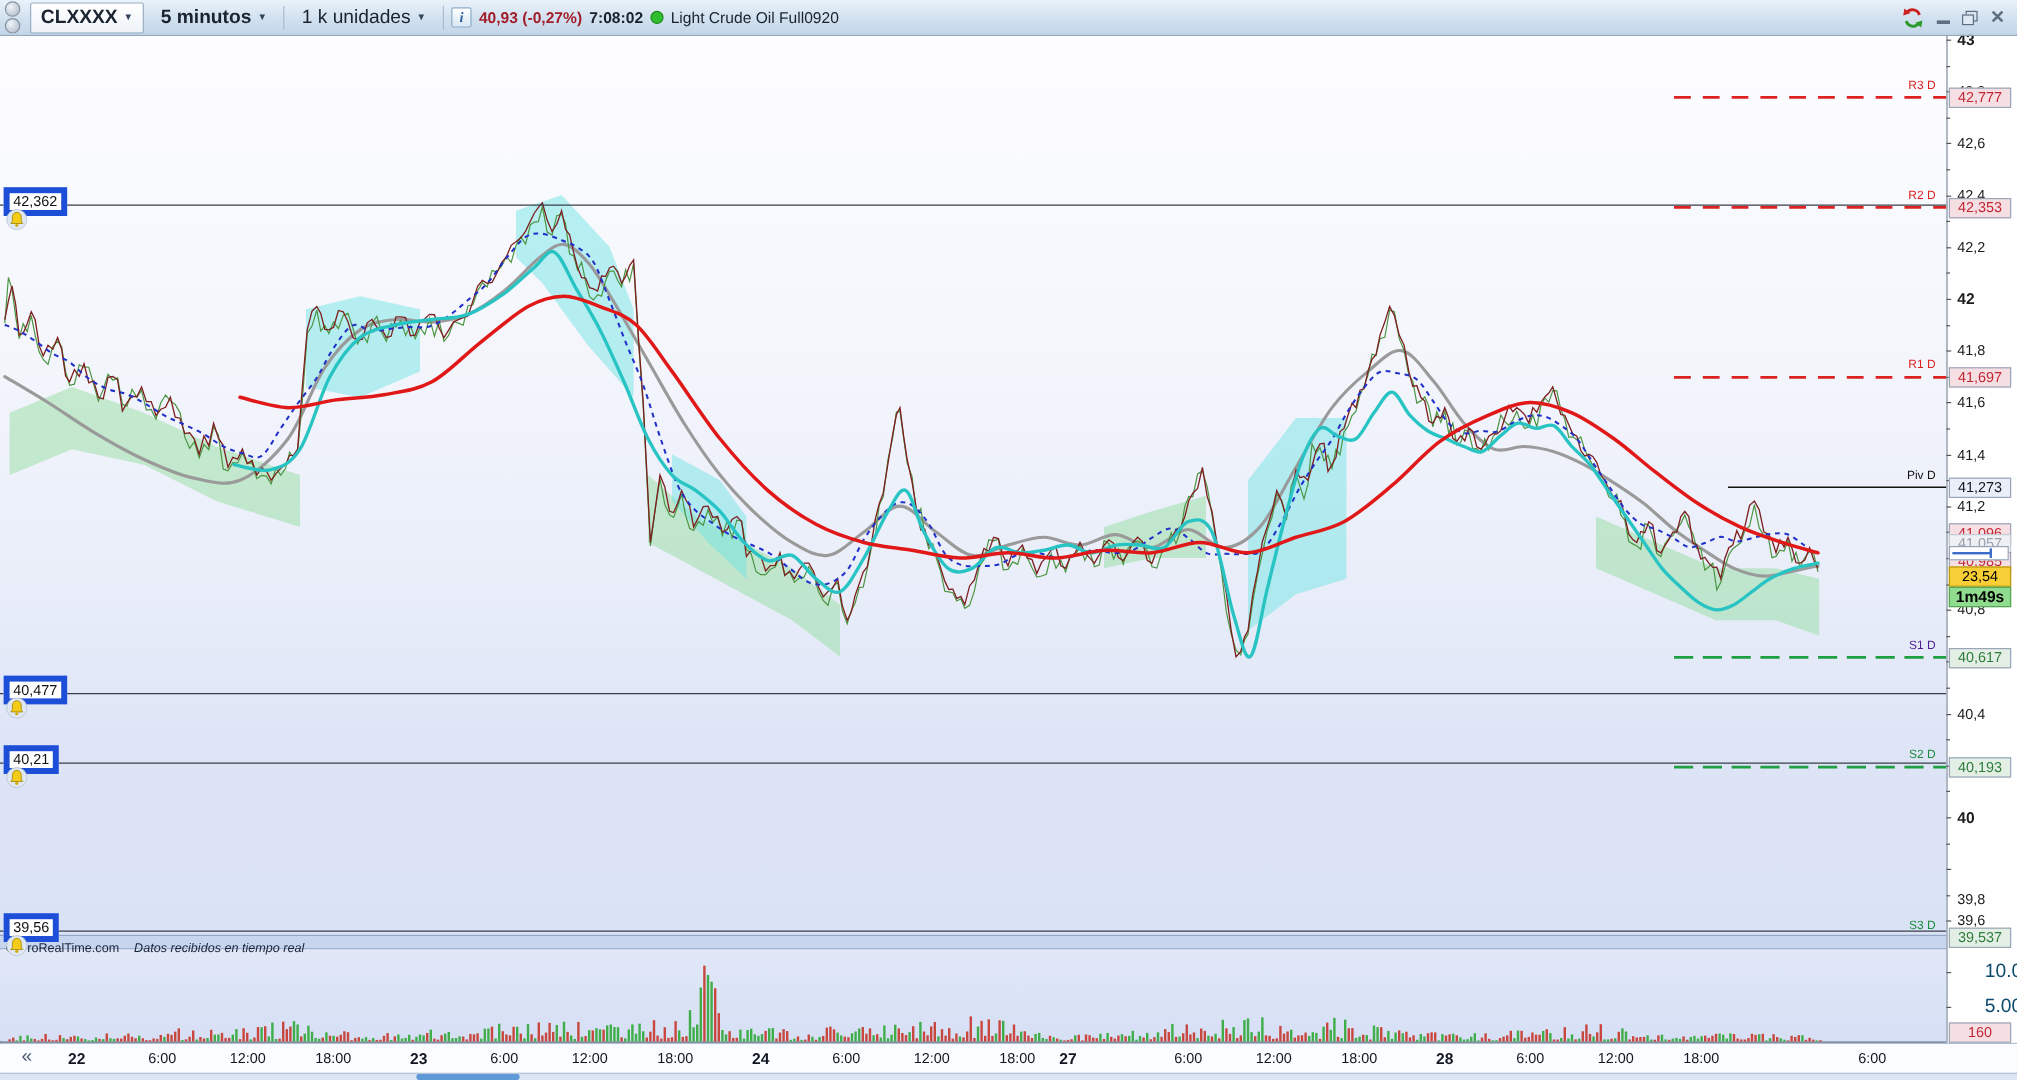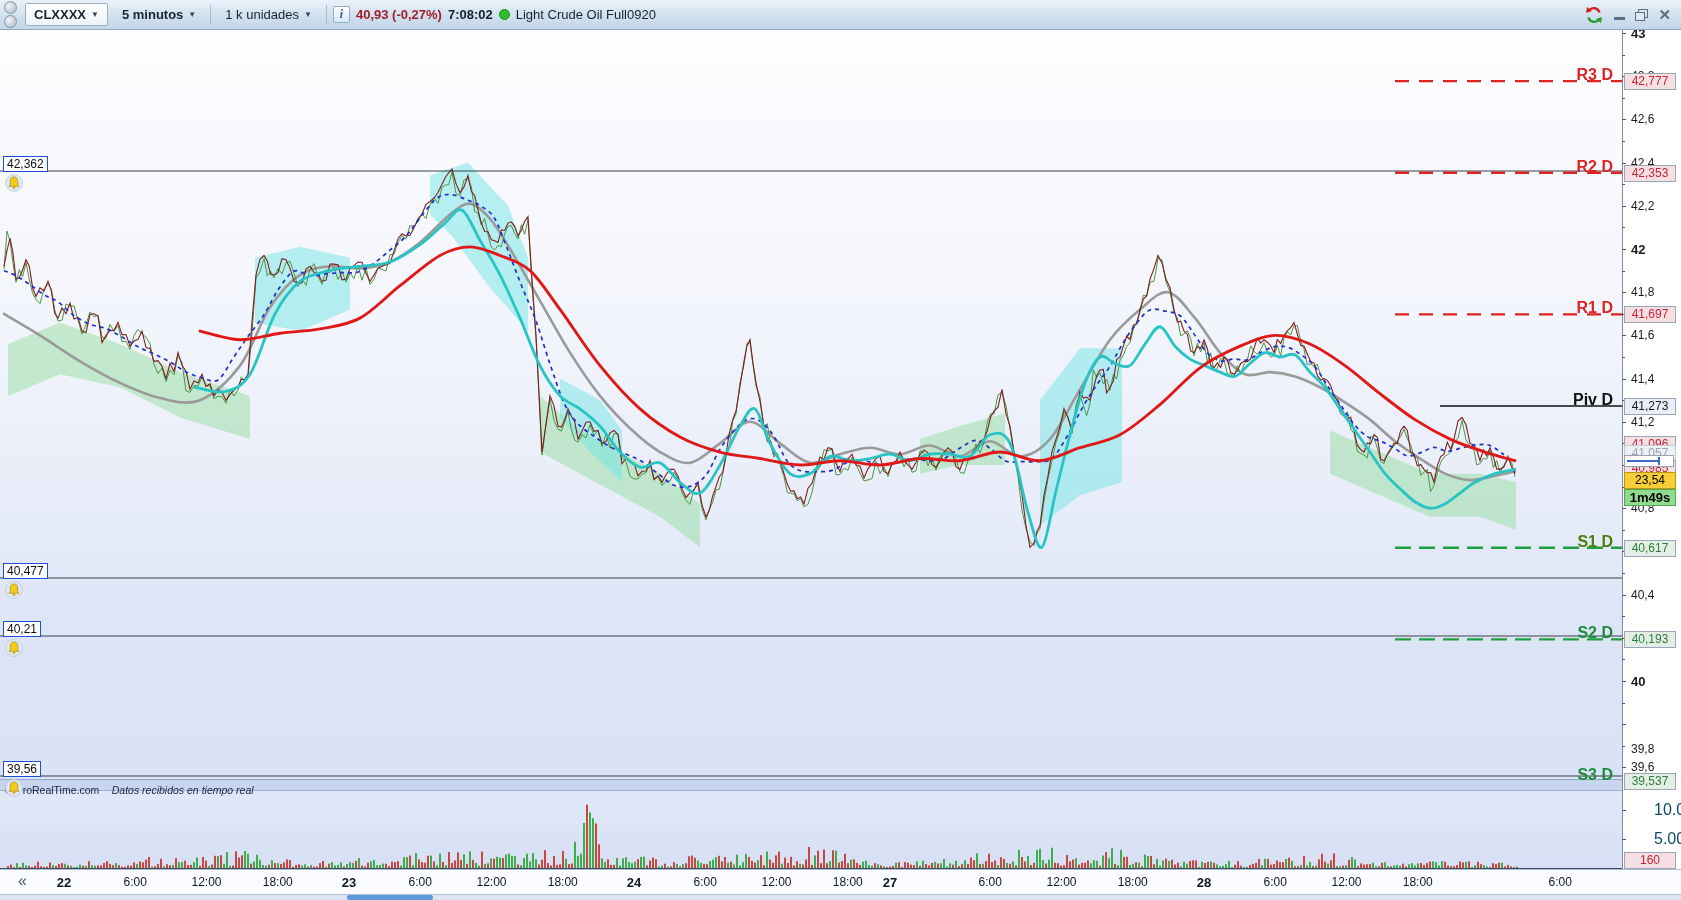--- a/index.html
+++ b/index.html
@@ -7,21 +7,21 @@
        box-shadow:inset 0 0 0 1px #7b94ae;}
   
   #titlebar{position:absolute;left:0;top:0;width:1681px;height:30px;z-index:10;
     background:linear-gradient(#eaf2fa,#cfdfee 60%,#c3d6e8);border-bottom:1px solid #93a9bf;
     display:flex;align-items:center;gap:6px;box-sizing:border-box;padding:0 4px;}
   .knobcol{display:flex;flex-direction:column;gap:1px;margin-right:2px;}
   .knob{width:11px;height:11px;border-radius:50%;border:1px solid #8894a2;
     background:radial-gradient(circle at 35% 35%,#f2f6fa,#a8b4c2);}
   .tbtn{display:flex;align-items:center;gap:5px;padding:3px 8px;cursor:default;}
   .tbtn.box{background:linear-gradient(#ffffff,#eef3f9);border:1px solid #9db1c5;border-radius:2px;}
-  .tlabel{font-size:13px;color:#1a2330;}
+  .tlabel{font-size:16px;color:#1a2330;}
   .bold{font-weight:bold;}
   .caret{font-size:8px;color:#33455c;}
   .vsep{width:1px;height:20px;background:#a9bccd;}
   #info-ic{width:15px;height:15px;border:1px solid #8fb0cc;border-radius:2px;text-align:center;
     background:linear-gradient(#ffffff,#d9e7f4);color:#2b5f9e;font-family:"Liberation Serif",serif;
     font-style:italic;font-weight:bold;font-size:12px;line-height:15px;}
   #quote{font-size:13px;font-weight:bold;color:#a21d2a;}
   #quote-time{font-size:13px;font-weight:bold;color:#18202c;}
   .dot{width:9px;height:9px;border-radius:50%;background:#2ebe2e;border:1px solid #1d8a1d;}
   #instr-full{font-size:13px;color:#1a2330;}
@@ -48,35 +48,35 @@
   #time-bar{top:869px;width:1681px;height:25px;background:#fbfcff;border-top:1px solid #aebdd2;
     box-sizing:border-box;z-index:5;}
   #scroll-track{top:894px;width:1681px;height:6px;background:#dde5f2;border-top:1px solid #b6c3d6;
     box-sizing:border-box;z-index:5;}
   #scroll-thumb{position:absolute;left:347px;top:0;width:86px;height:5px;background:#5f9ad8;border-radius:2px;}
   #chart{position:absolute;left:0;top:0;z-index:3;pointer-events:none;}
   
   .tick-lab{position:absolute;left:1631px;transform:translateY(-50%);font-size:12px;color:#1c1c1c;z-index:6;}
   .tick-lab.bold{font-size:13px;}
   .tickmark{position:absolute;left:1622px;height:1px;background:#555;z-index:6;}
-  .lvl-name{position:absolute;right:68px;font-size:16px;z-index:5;font-weight:bold;}
+  .lvl-name{position:absolute;right:68px;font-size:10px;z-index:5;}
   .badge{position:absolute;left:1624px;height:15px;line-height:15px;font-size:12px;padding:0 2px;
     border:1px solid #9aa5b8;text-align:center;min-width:46px;z-index:7;box-sizing:content-box;}
   .badge.res{background:#f6dfe3;color:#c22735;}
   .badge.sup{background:#e3efe5;color:#2e7d3e;}
   .badge.piv{background:#e9eef8;color:#16181c;}
   .badge.stale{background:#eef0f4;color:#9aa2b0;border-color:#c4cbd7;}
   .badge.last{background:#f7ce36;color:#000;border-color:#b89a12;}
   .badge.count{background:#8fdc8f;color:#000;border-color:#58a558;font-weight:bold;font-size:13px;}
   .badge.vol{background:#f6dfe3;color:#c22735;}
   #gauge{position:absolute;left:1624px;top:455px;width:48px;height:10px;background:#fff;
     border:1px solid #97a4b6;z-index:8;}
   #gauge .gl{position:absolute;left:2px;top:4px;width:32px;height:2px;background:#3a6cc8;}
   #gauge .gt{position:absolute;left:33px;top:1px;width:2px;height:8px;background:#3a6cc8;}
-  .alert-lab{position:absolute;left:3px;background:#ffffff;border:1px solid #1d4ed8;font-size:12px;
+  .alert-lab{position:absolute;left:3px;background:#ffffff;border:5px solid #1d4ed8;font-size:12px;
     height:14px;line-height:14px;padding:0 3px;color:#111;z-index:6;}
   .bell{position:absolute;left:5px;width:18px;height:18px;z-index:7;}
   .tl{position:absolute;top:875px;transform:translateX(-50%);font-size:12px;color:#101622;z-index:6;white-space:nowrap;}
   .tl.b{font-weight:bold;font-size:13px;}
   #back-btn{position:absolute;left:14px;top:872px;font-size:16px;color:#4a5a74;z-index:6;
     padding:0 4px;line-height:18px;}
   .vol-lab{position:absolute;left:1654px;transform:translateY(-50%);font-size:16px;color:#0c4a6e;z-index:6;}
 </style>
 </head>
 <body>
@@ -700,21 +700,21 @@
           <circle cx="8" cy="12.2" r="1.2" fill="#d2ac0a"></circle>
         </svg></div>
       <div class="lvl-name" style="top: 66.168px; color: rgb(221, 34, 34);">R3 D</div>
       <div class="badge res" style="top: 73.168px;">42,777</div>
       <div class="lvl-name" style="top: 157.752px; color: rgb(221, 34, 34);">R2 D</div>
       <div class="badge res" style="top: 164.752px;">42,353</div>
       <div class="lvl-name" style="top: 299.448px; color: rgb(221, 34, 34);">R1 D</div>
       <div class="badge res" style="top: 306.448px;">41,697</div>
       <div class="lvl-name" style="top: 391.032px; color: rgb(17, 17, 17);">Piv D</div>
       <div class="badge piv" style="top: 398.032px;">41,273</div>
-      <div class="lvl-name" style="top: 532.728px; color: #4d7c0f;">S1 D</div>
+      <div class="lvl-name" style="top: 532.728px; color: #4c1d95;">S1 D</div>
       <div class="badge sup" style="top: 539.728px;">40,617</div>
       <div class="lvl-name" style="top: 624.312px; color: rgb(30, 140, 60);">S2 D</div>
       <div class="badge sup" style="top: 631.312px;">40,193</div>
       <div class="lvl-name" style="top: 766.008px; color: rgb(30, 140, 60);">S3 D</div>
       <div class="badge sup" style="top: 773.008px;">39,537</div>
       <div class="tickmark" style="top: 33px; width: 4px;"></div>
       <div class="tick-lab bold" style="top: 33px; font-weight: bold;">43</div>
       <div class="tickmark" style="top: 54.6px; width: 3px;"></div>
       <div class="tickmark" style="top: 76.2px; width: 4px;"></div>
       <div class="tick-lab" style="top: 76.2px;">42,8</div>

